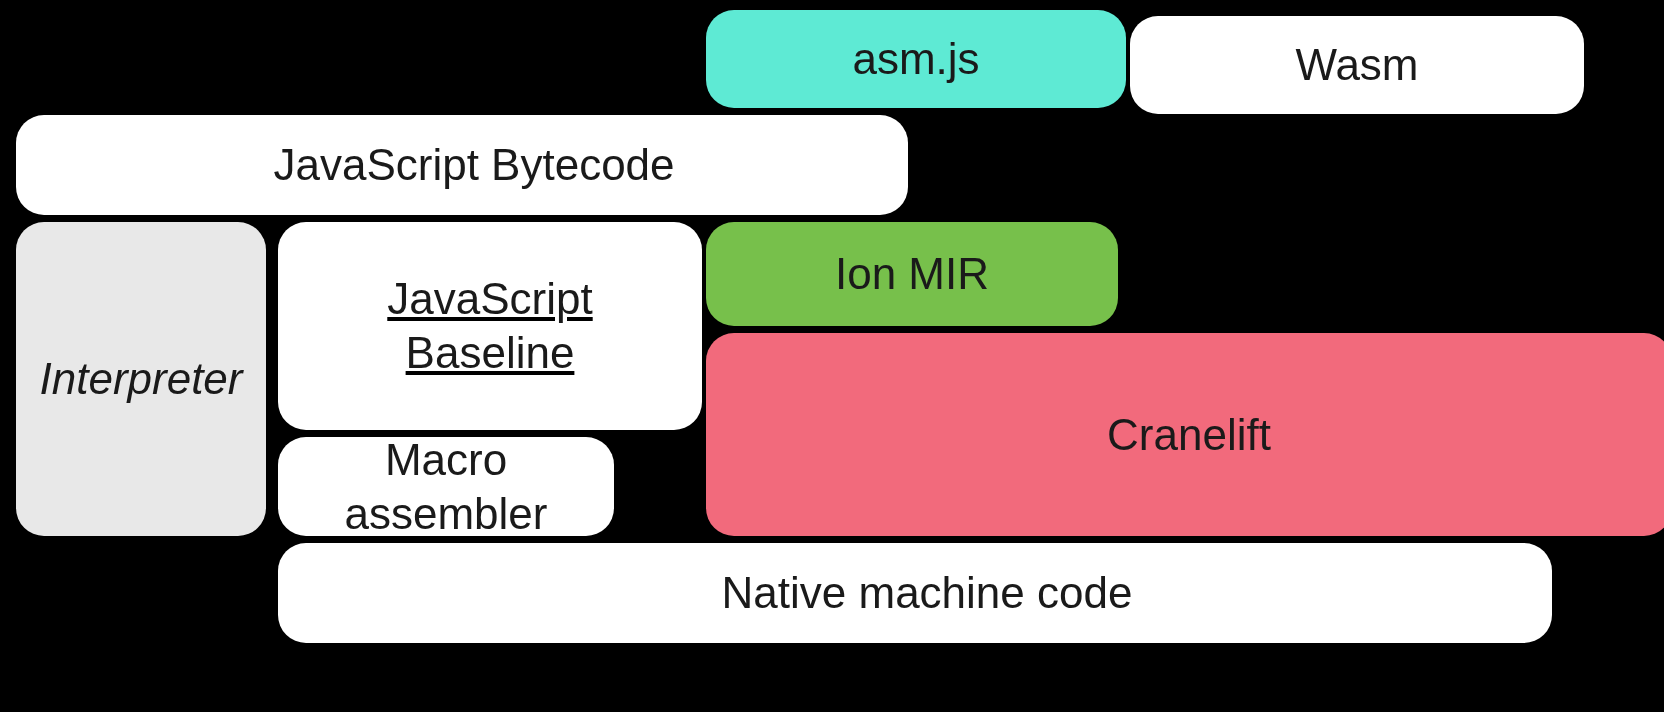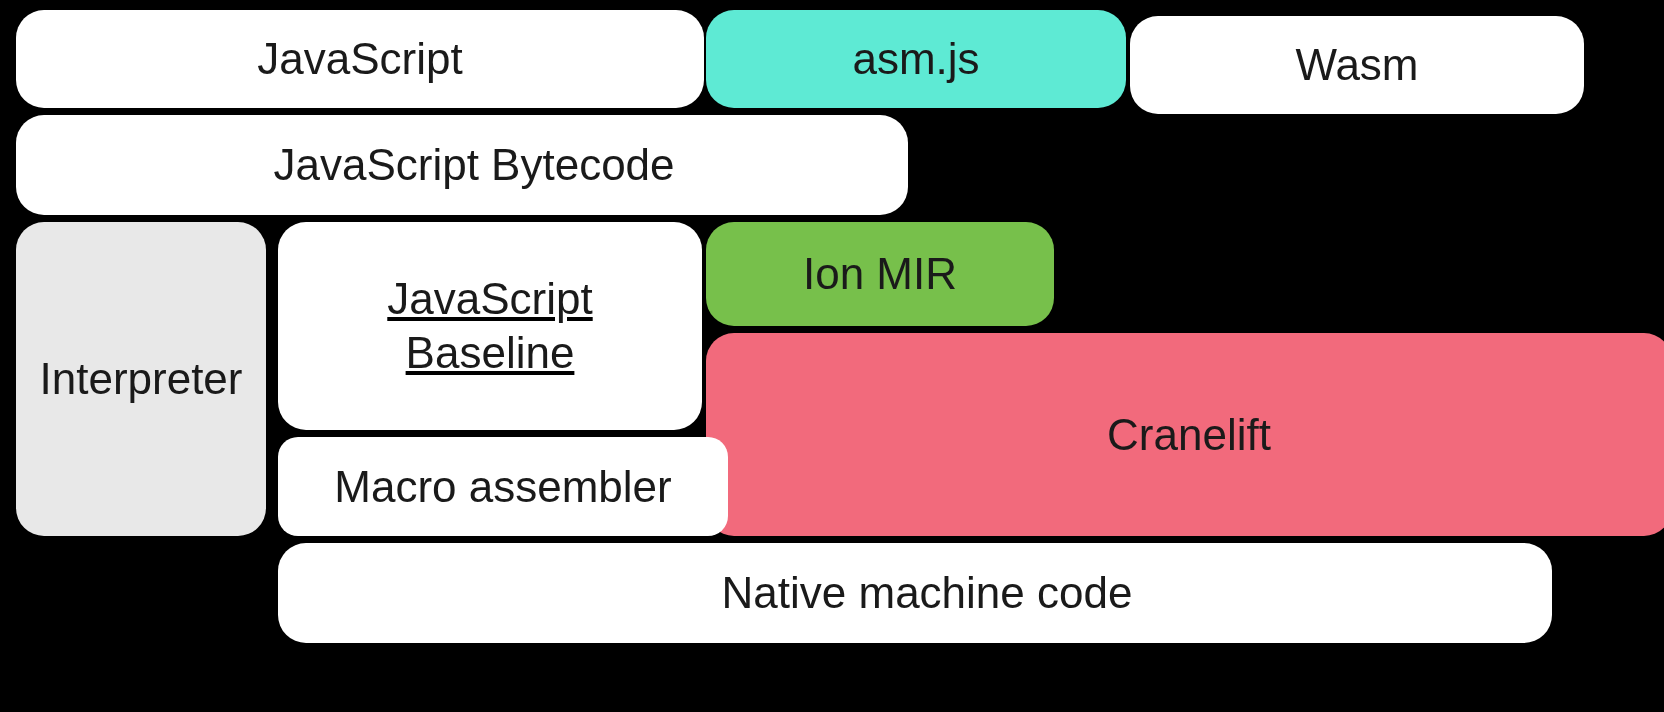--- a/index.html
+++ b/index.html
@@ -29,36 +29,33 @@
     line-height: 1.22;
     color: #1a1a1a;
     font-weight: 400;
   }
   
   .n-javascript        { left: 16px;   top: 10px;  width: 688px;  height: 98px;  }
   .n-asmjs             { left: 706px;  top: 10px;  width: 420px;  height: 98px;  }
   .n-wasm              { left: 1130px; top: 16px;  width: 454px;  height: 98px;  }
   .n-bytecode          { left: 16px;   top: 115px; width: 892px;  height: 100px; }
   .n-baldrmonkey       { left: 920px;  top: 115px; width: 420px;  height: 100px; }
-  .n-interpreter       { left: 16px;   top: 222px; width: 250px;  height: 314px; }
+  .n-interpreter       { left: 16px;   top: 222px; width: 250px;  height: 314px; font-style: italic; }
   .n-baseline          { left: 278px;  top: 222px; width: 424px;  height: 208px; }
   .n-baseline .label   { max-width: 320px; }
-  .n-ionmir            { left: 706px;  top: 222px; width: 348px;  height: 104px; }
+  .n-ionmir            { left: 706px;  top: 222px; width: 412px;  height: 104px; }
   .n-cranelift         { left: 706px;  top: 333px; width: 966px;  height: 203px; }
-  .n-macroassembler    { left: 278px;  top: 437px; width: 450px;  height: 99px; border-radius: 20px;  }
+  .n-macroassembler    { left: 278px;  top: 437px; width: 336px;  height: 99px;  }
   .n-native            { left: 278px;  top: 543px; width: 1274px; height: 100px; }
 </style>
 </head>
 <body>
 
 <div class="canvas">
 
-  <div class="node n-javascript" style="background: rgb(255, 255, 255);">
-    <span class="label">JavaScript</span>
-  </div>
 
   <div class="node n-asmjs" style="background: #5eead4; justify-content: center;">
     <span class="label">asm.js</span>
   </div>
 
   <div class="node n-wasm" style="background: rgb(255, 255, 255);">
     <span class="label">Wasm</span>
   </div>
 
   <div class="node n-bytecode" style="background: rgb(255, 255, 255); padding-left: 24px;">

